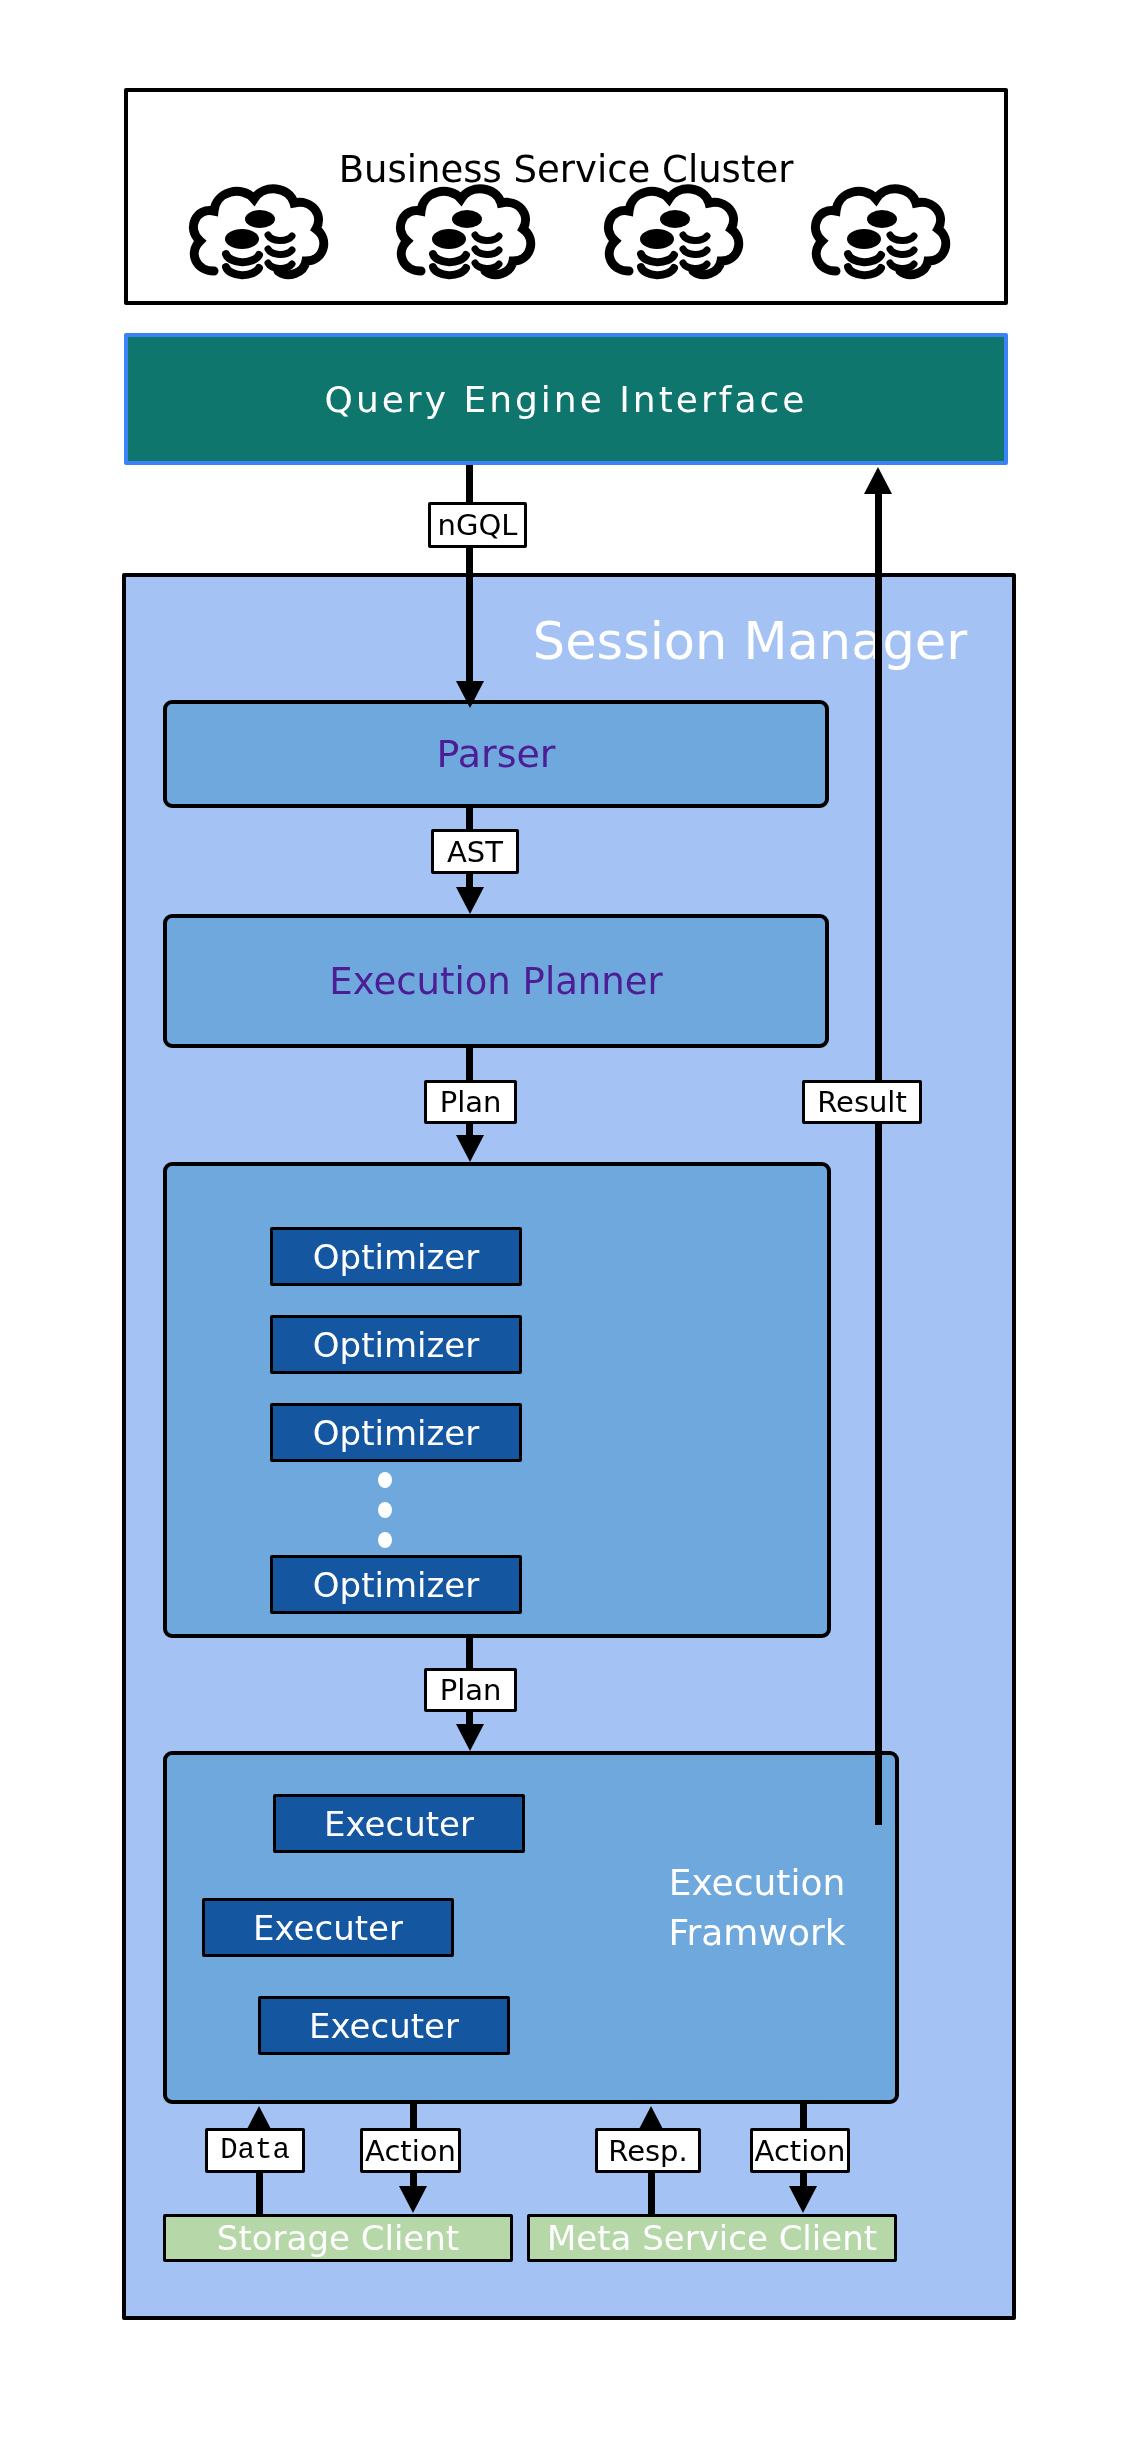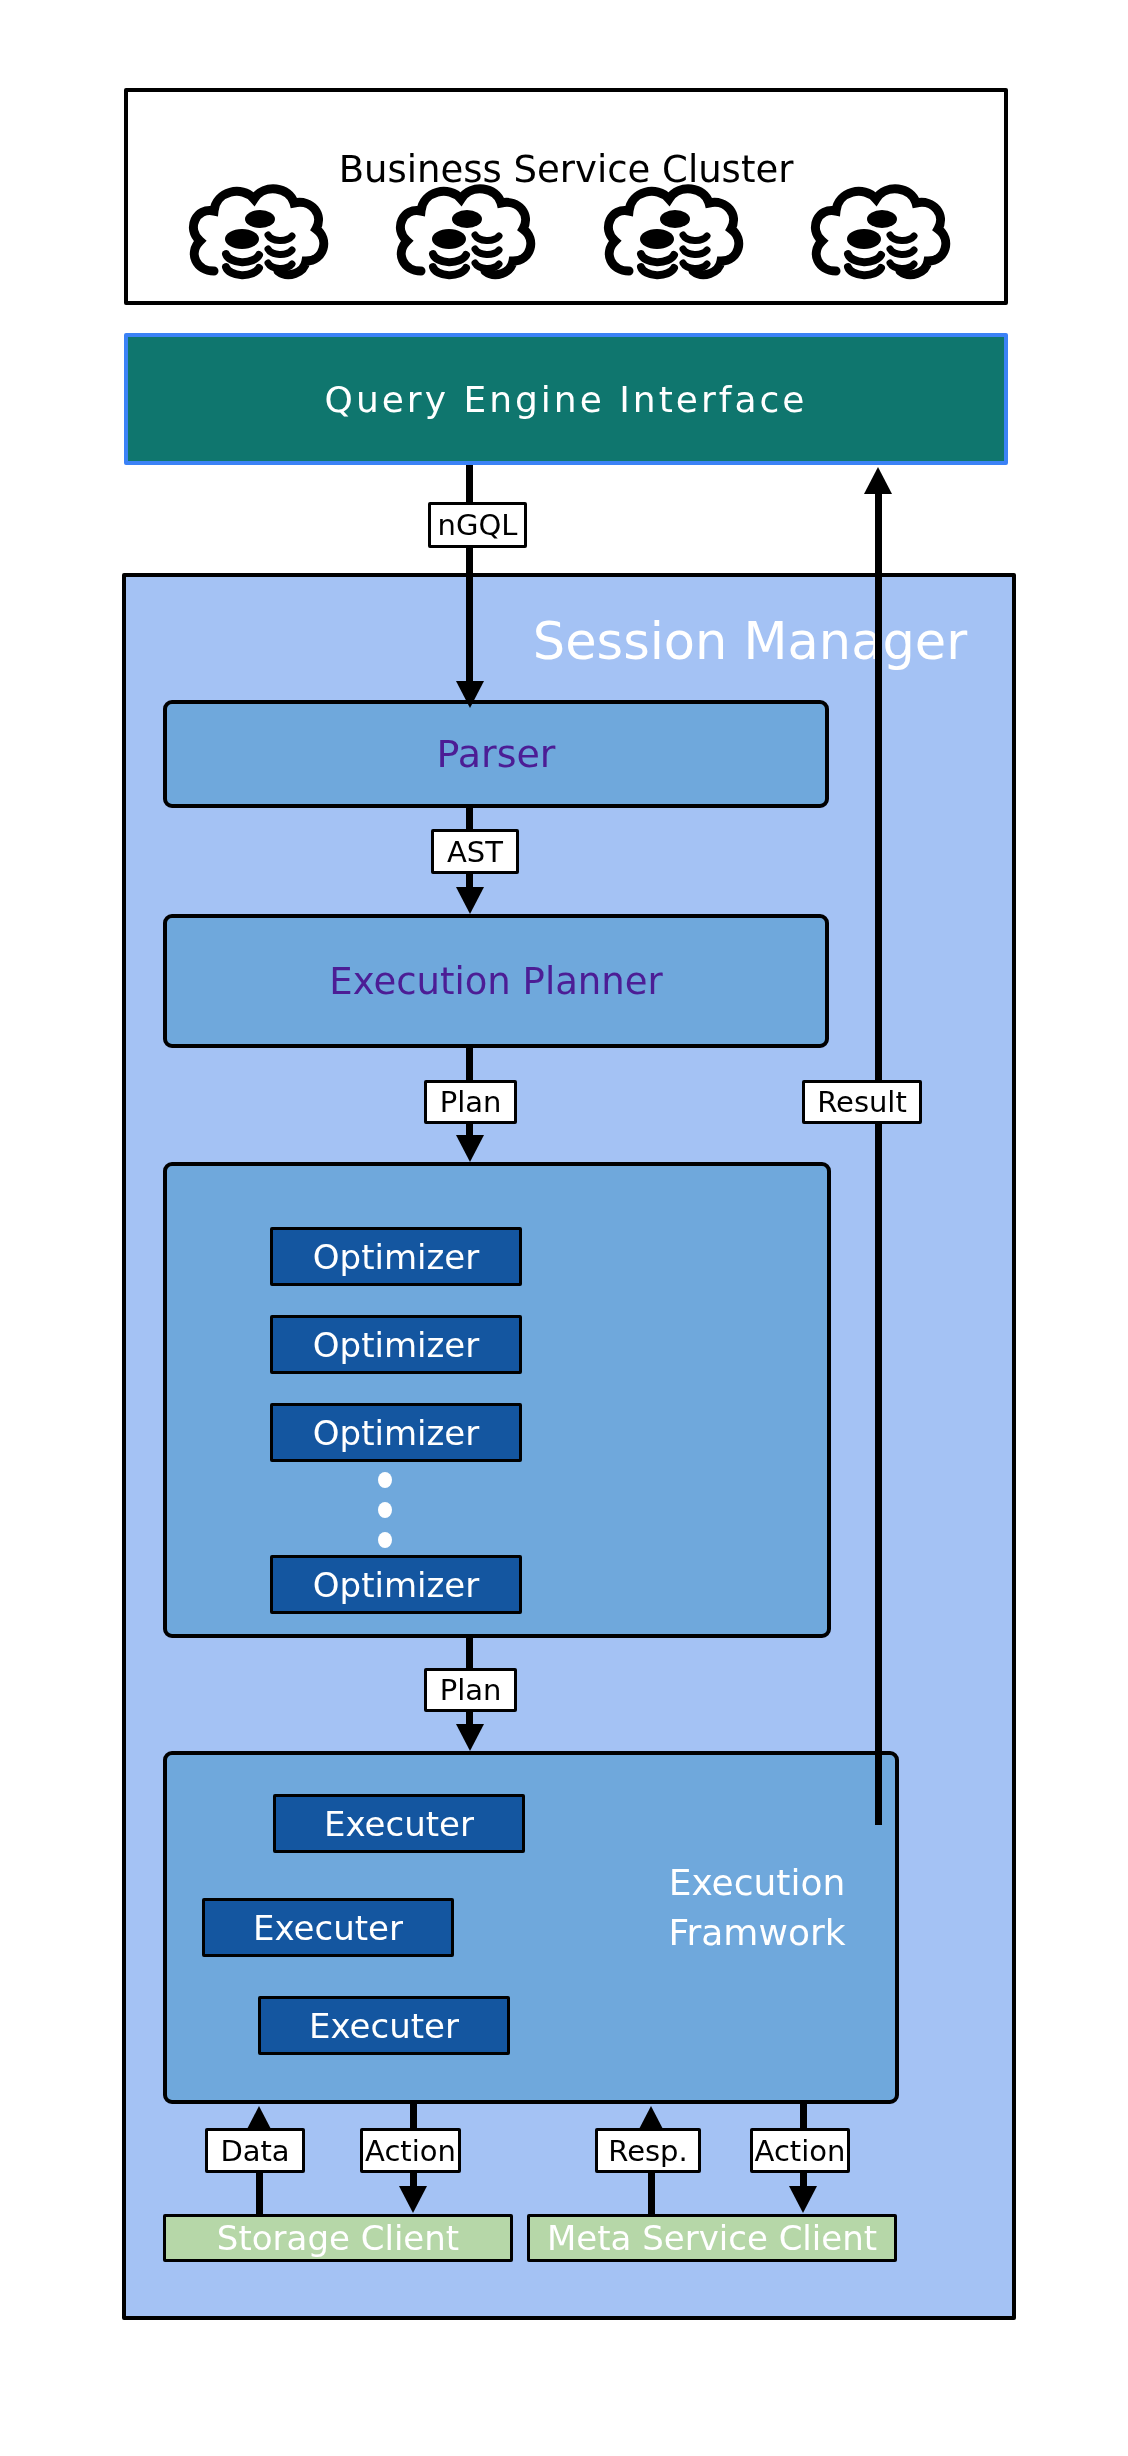--- a/index.html
+++ b/index.html
@@ -224,21 +224,21 @@
   </div>
   <div class="module" style="left:202px; top:1898px;">
     <span>Executer</span>
   </div>
   <div class="module" style="left:258px; top:1996px;">
     <span>Executer</span>
   </div>
 
   <div class="ah-up" style="left:245px; top:2106px;"></div>
   <div class="vline" style="left:256px; top:2128px; height:88px;"></div>
-  <div class="edge-label" style="left:205px; top:2128px; width:100px; height:45px;">
+  <div class="edge-label" style="left:205px; top:2128px; width:100px; height:45px;font-family:Liberation Mono, monospace;">
     <span>Data</span>
   </div>
 
   <div class="vline" style="left:410px; top:2104px; height:84px;"></div>
   <div class="ah-down" style="left:399px; top:2186px;"></div>
   <div class="edge-label" style="left:360px; top:2128px; width:101px; height:45px;">
     <span>Action</span>
   </div>
 
   <div class="ah-up" style="left:637px; top:2106px;"></div>

